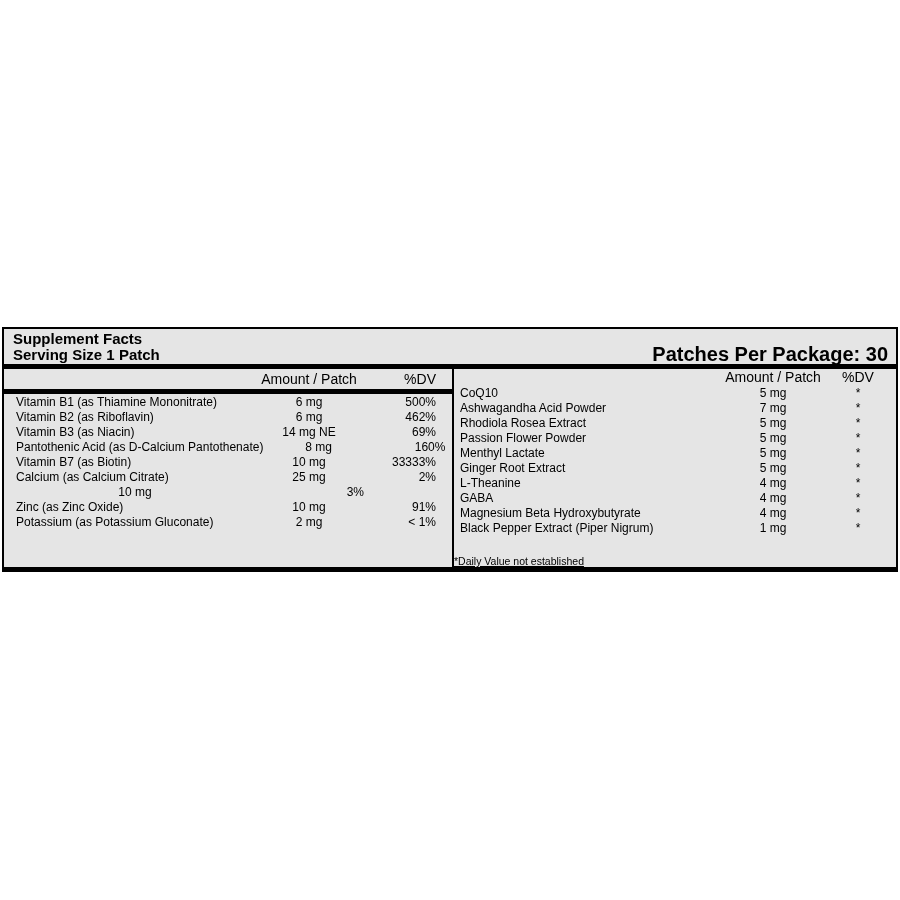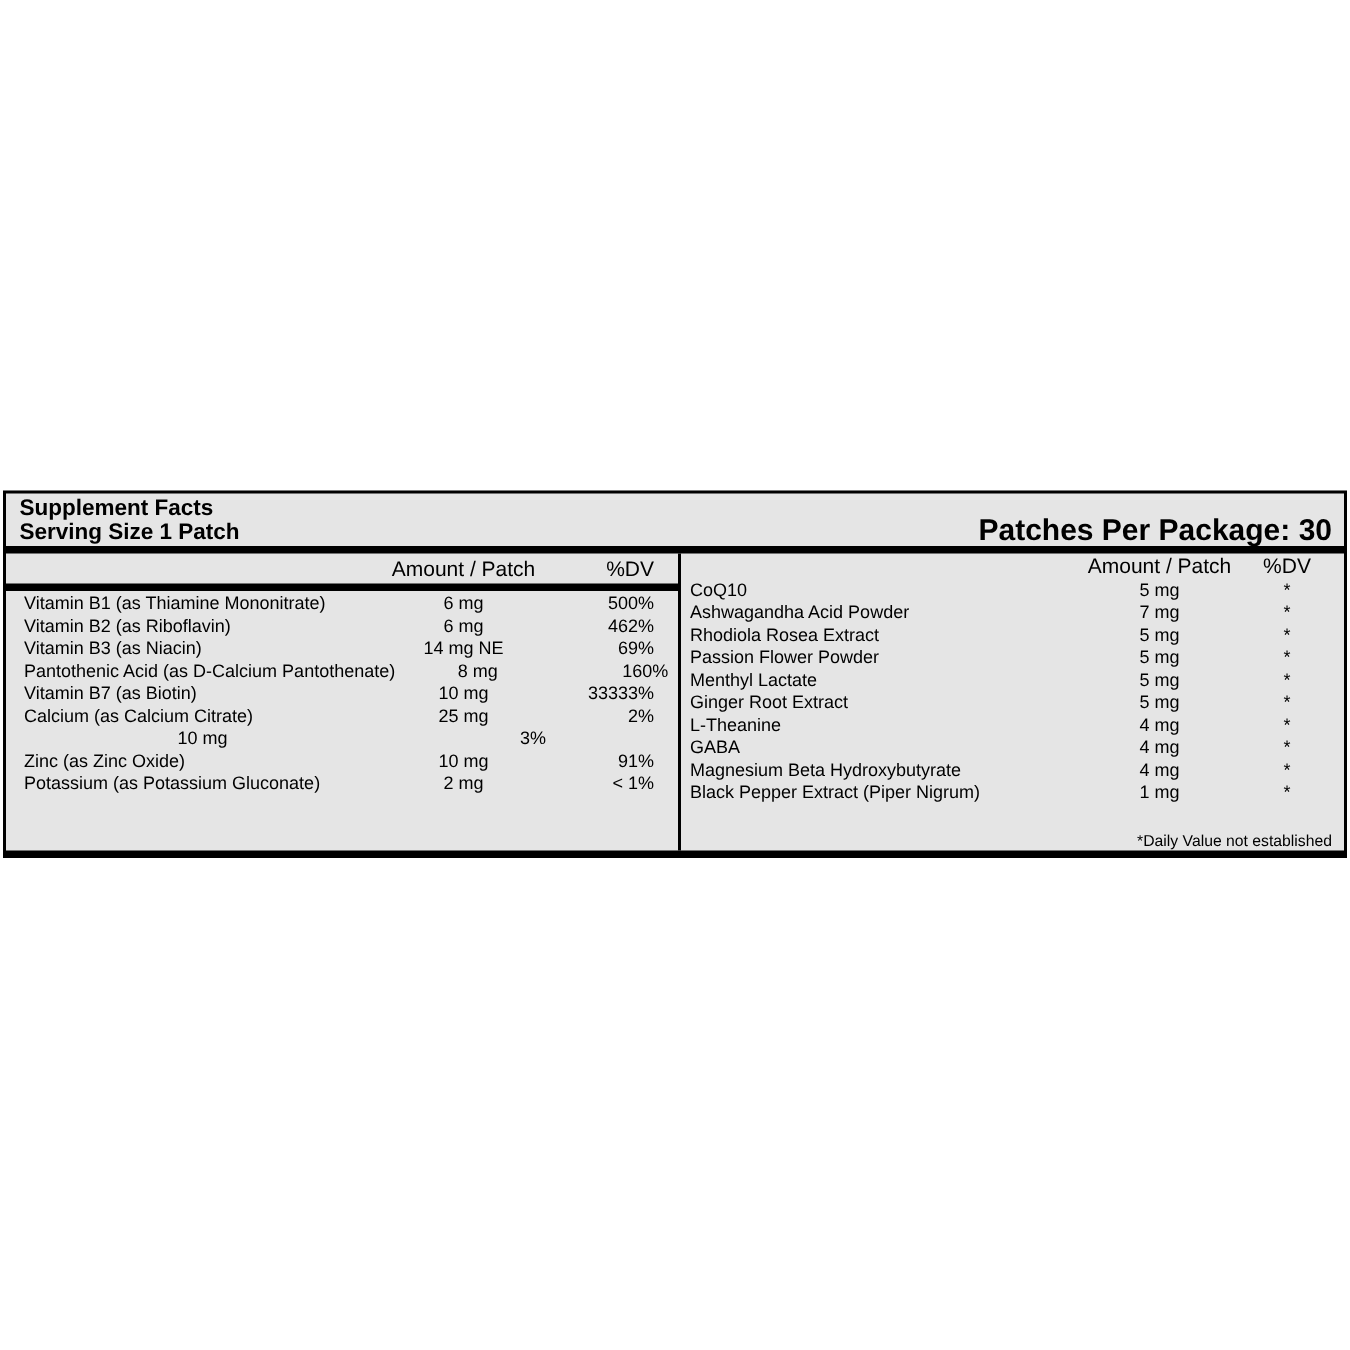--- a/index.html
+++ b/index.html
@@ -61,24 +61,24 @@
   }
   .col-head { height: 20px; font-size: 14px; }
   .c-amt { text-align: center; }
   .col-left  .c-dv { text-align: right; }
   .col-right .c-dv { text-align: center; }
   .rows { height: 150px; }
   .row { height: 15px; font-size: 12px; }
   .row .c-name { overflow: visible; }
   
   .footnote {
-    text-align: right;
     font-size: 10.5px;
     padding: 20px 8px 0 0;
     white-space: nowrap;
+    text-decoration: underline;
   }
 </style>
 </head>
 <body>
 
 <section class="sf-label">
 
   <header class="sf-head">
     <div>
       <div class="sf-title">Supplement Facts</div>

